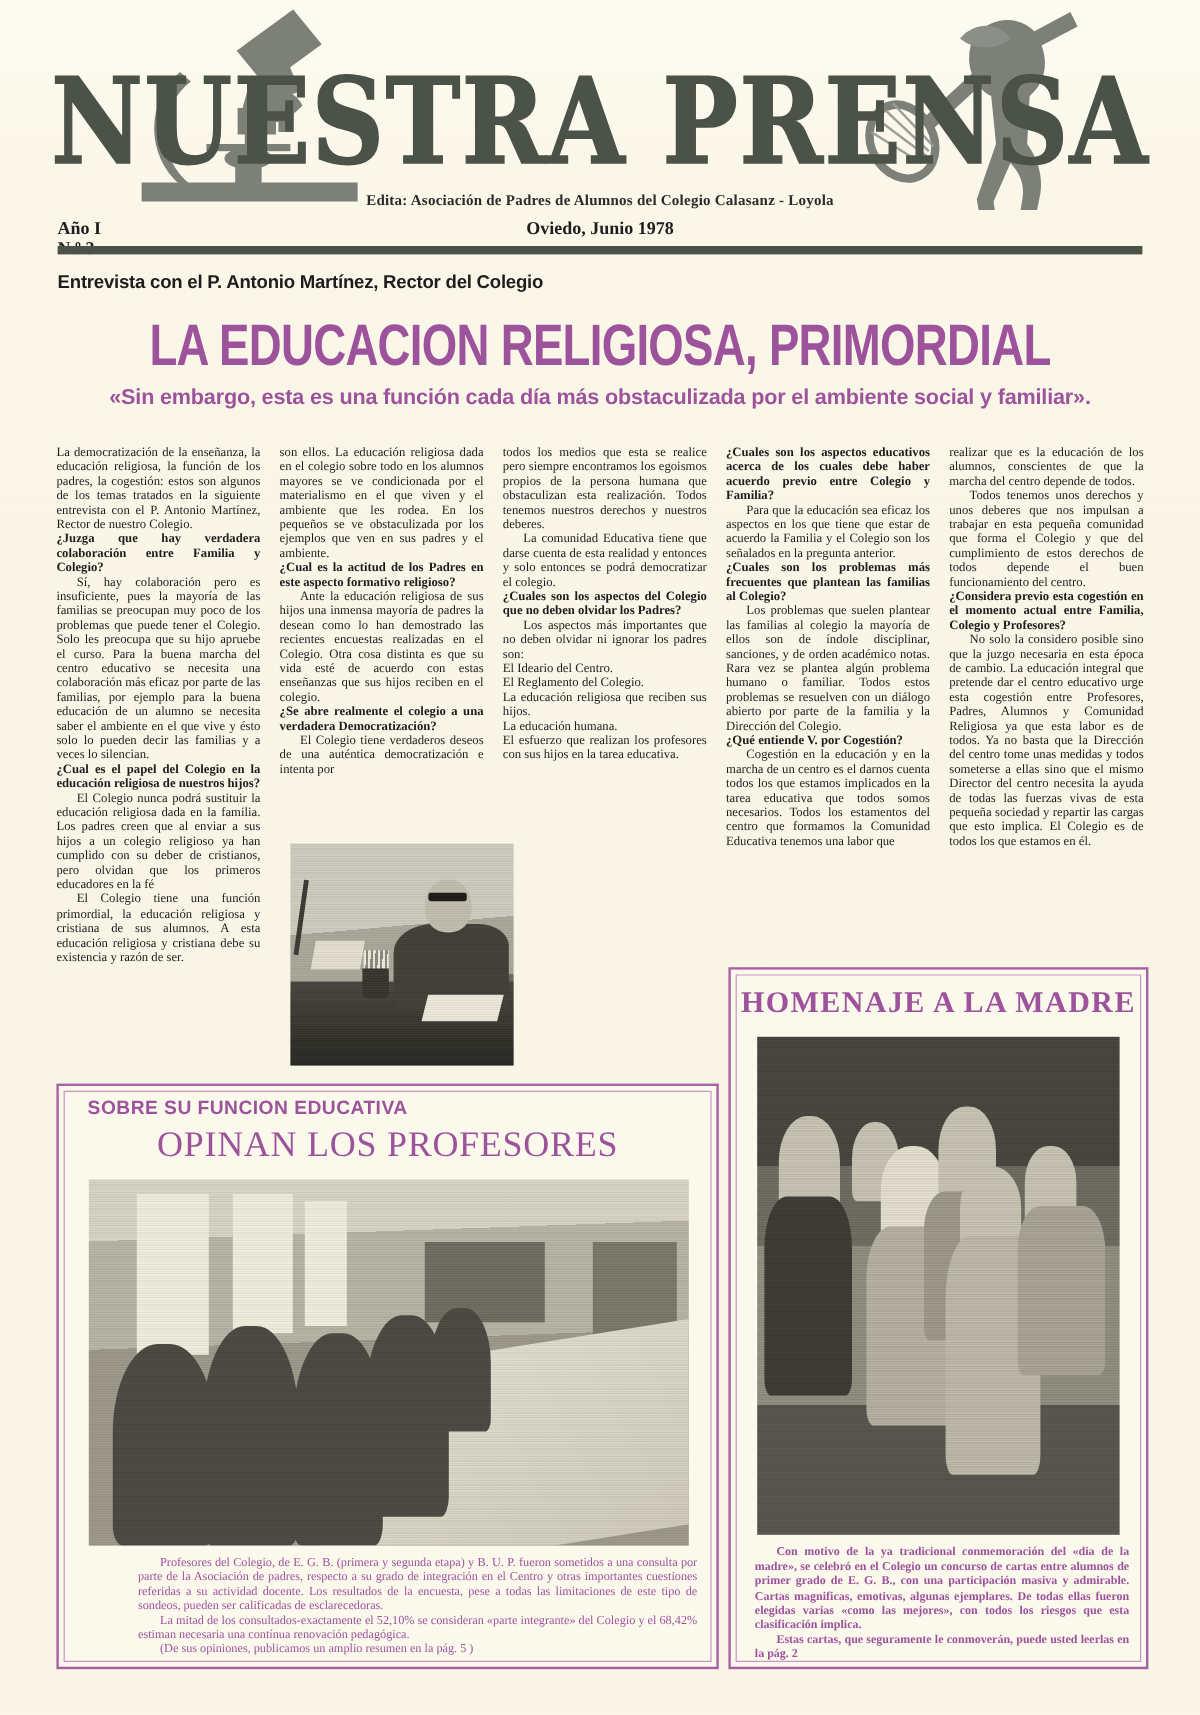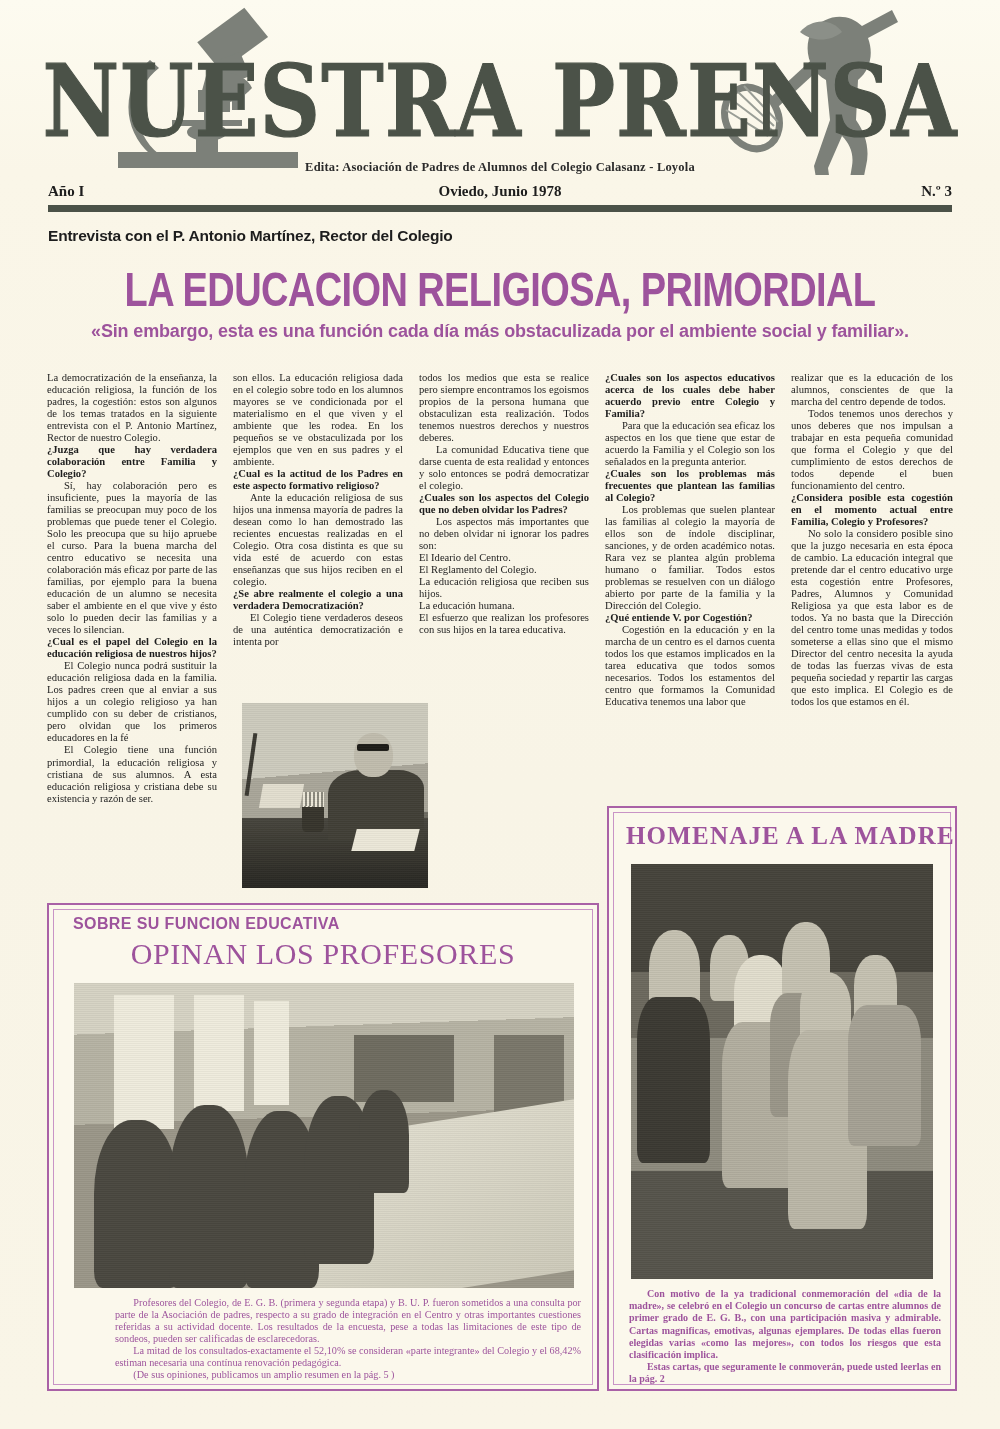--- a/index.html
+++ b/index.html
@@ -39,21 +39,21 @@
     font-family:"Liberation Serif", serif;
     font-weight:bold;
     font-size:12.5px;
     color:#2b2b2b;
     letter-spacing:.2px;
   }
   .mast-line{
     position:absolute;top:183px;left:48px;right:48px;
     display:flex;align-items:baseline;justify-content:space-between;
     font-family:"Liberation Serif", serif;
-    font-weight:bold;font-size:15px;color:#1d1d1d;
+    font-weight:bold;font-size:15px;color:#1d1d1d;flex-direction:column;
   }
   .mast-line .center{position:absolute;left:0;right:0;text-align:center;}
   .rule{
     position:absolute;left:48px;right:48px;top:205px;height:7px;
     background:#4b5248;
   }
   
   .kicker{
     position:absolute;left:48px;top:227px;
     font-family:"Liberation Sans", sans-serif;
@@ -153,21 +153,21 @@
   }
   .cap-left p{margin:0;text-indent:1.8em;}
   
   .box-right{
     position:absolute;left:607px;top:806px;width:346px;height:581px;
     border:2px solid #a961a6;
     background:#fbf8ec;
     box-shadow:inset 0 0 0 4px #fbf8ec, inset 0 0 0 5px #c994c6;
   }
   .box-right .br-title{
-    position:absolute;left:0;right:0;top:14px;text-align:right;
+    position:absolute;left:0;right:0;top:14px;text-align:center;
     font-family:"Liberation Serif", serif;font-weight:bold;font-size:25px;
     color:#9d539c;letter-spacing:1.2px;
   }
   .photo-mother{
     position:absolute;left:22px;top:56px;width:302px;height:415px;
     background:linear-gradient(180deg,#46443c 0 26%,#6d6a5f 26% 42%,#8f8c7f 42% 74%,#57554c 74% 100%);
     overflow:hidden;
   }
   .mom-figure{position:absolute;background:#c6c2b2;border-radius:46% 46% 12% 12%;}
   .mom-coat{position:absolute;background:#b3afa0;border-radius:26% 26% 8% 8%;}
@@ -261,21 +261,21 @@
         <p class="q">¿Cuales son los aspectos educativos acerca de los cuales debe haber acuerdo previo entre Colegio y Familia?</p>
         <p>Para que la educación sea eficaz los aspectos en los que tiene que estar de acuerdo la Familia y el Colegio son los señalados en la pregunta anterior.</p>
         <p class="q">¿Cuales son los problemas más frecuentes que plantean las familias al Colegio?</p>
         <p>Los problemas que suelen plantear las familias al colegio la mayoría de ellos son de índole disciplinar, sanciones, y de orden académico notas. Rara vez se plantea algún problema humano o familiar. Todos estos problemas se resuelven con un diálogo abierto por parte de la familia y la Dirección del Colegio.</p>
         <p class="q">¿Qué entiende V. por Cogestión?</p>
         <p>Cogestión en la educación y en la marcha de un centro es el darnos cuenta todos los que estamos implicados en la tarea educativa que todos somos necesarios. Todos los estamentos del centro que formamos la Comunidad Educativa tenemos una labor que</p>
       </div>
     <div class="col c5">
         <p class="noind">realizar que es la educación de los alumnos, conscientes de que la marcha del centro depende de todos.</p>
         <p>Todos tenemos unos derechos y unos deberes que nos impulsan a trabajar en esta pequeña comunidad que forma el Colegio y que del cumplimiento de estos derechos de todos depende el buen funcionamiento del centro.</p>
-        <p class="q">¿Considera posible esta cogestión en el momento actual entre Familia, Colegio y Profesores?</p>
+        <p class="q">¿Considera previo esta cogestión en el momento actual entre Familia, Colegio y Profesores?</p>
         <p>No solo la considero posible sino que la juzgo necesaria en esta época de cambio. La educación integral que pretende dar el centro educativo urge esta cogestión entre Profesores, Padres, Alumnos y Comunidad Religiosa ya que esta labor es de todos. Ya no basta que la Dirección del centro tome unas medidas y todos someterse a ellas sino que el mismo Director del centro necesita la ayuda de todas las fuerzas vivas de esta pequeña sociedad y repartir las cargas que esto implica. El Colegio es de todos los que estamos en él.</p>
       </div>
   </div>
 
   <div class="photo-rector">
     <div class="lamparm"></div>
     <div class="lampshade"></div>
     <div class="desk"></div>
     <div class="man-body"></div>
     <div class="man-head"></div>

